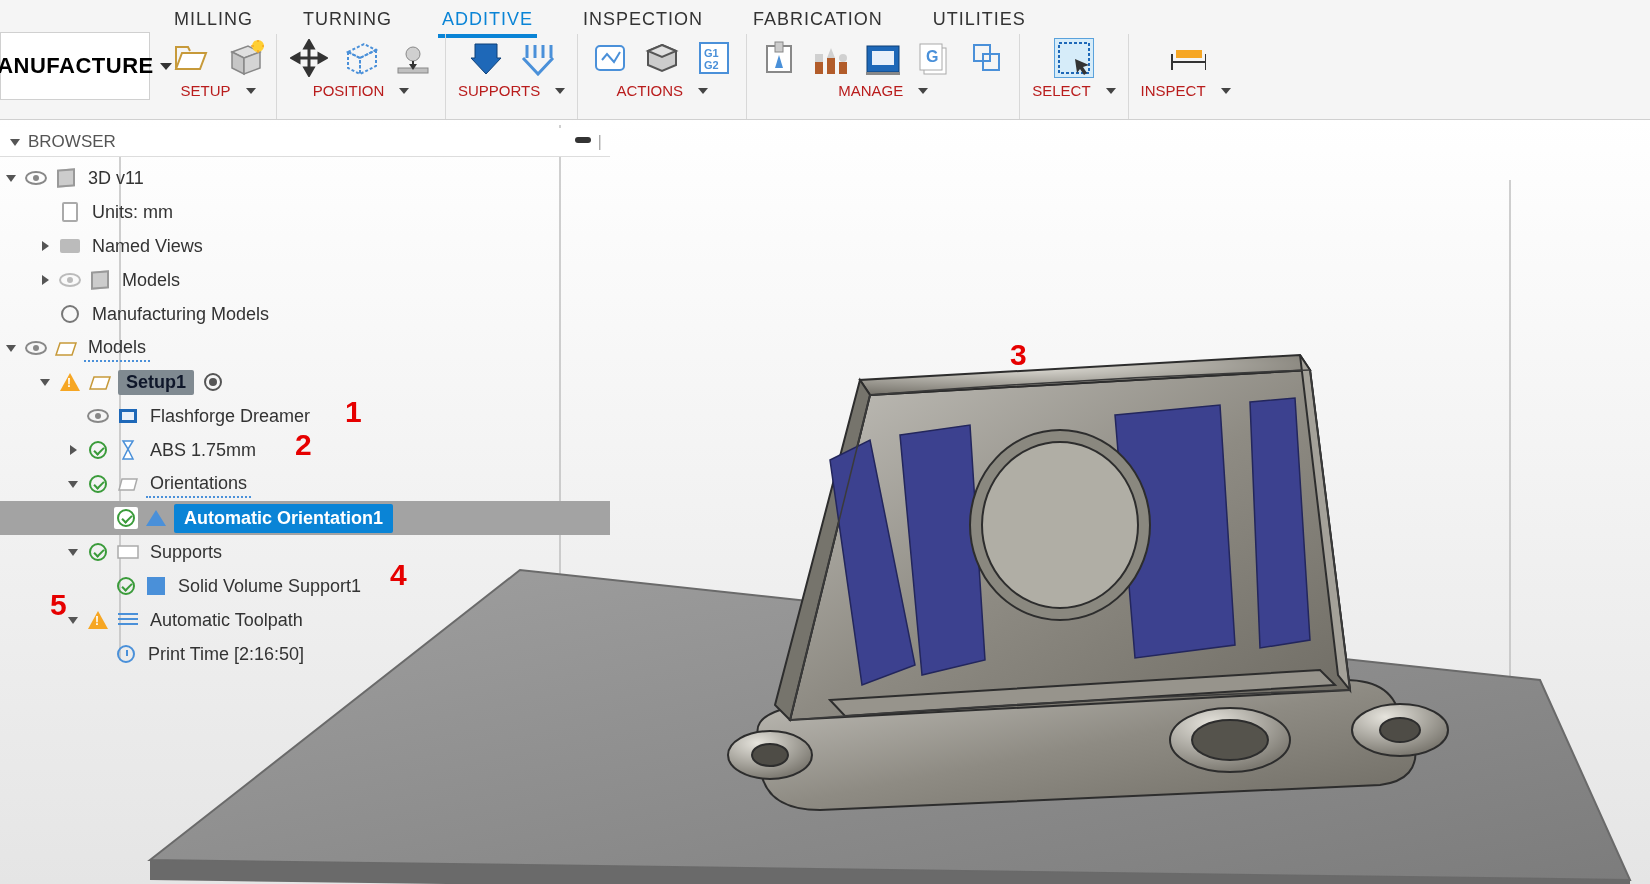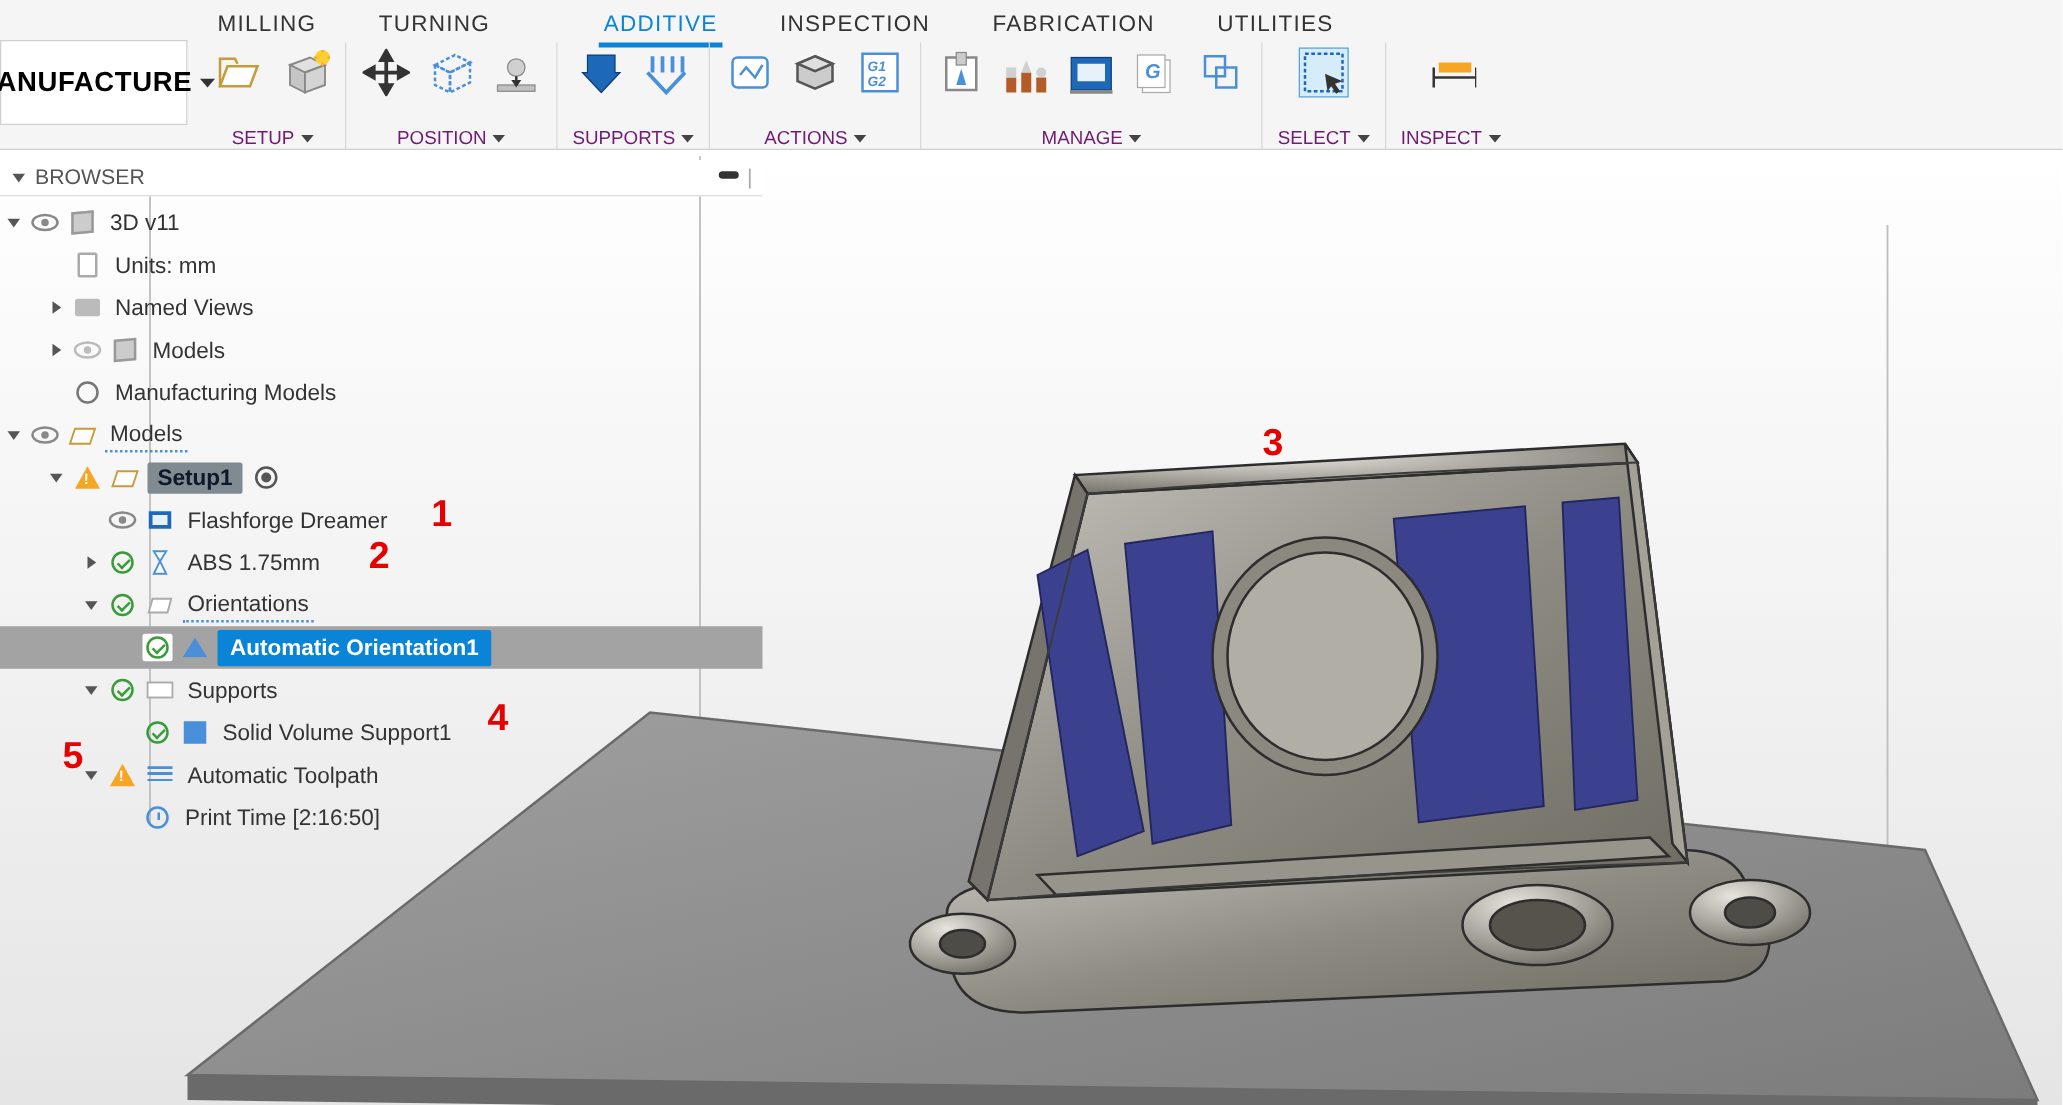--- a/index.html
+++ b/index.html
@@ -1,29 +1,29 @@
 <!DOCTYPE html>
 <html><head>
 <meta charset="utf-8">
 <style>
   * { box-sizing: border-box; margin: 0; padding: 0; }
   html, body { width: 1650px; height: 884px; font-family: Arial, Helvetica, sans-serif; background: #fff; overflow: hidden; }
   
   .ribbon { position: absolute; top: 0; left: 0; right: 0; height: 120px; background: #f5f5f5; border-bottom: 1px solid #d0d0d0; }
   .menu-tabs { position: absolute; top: 3px; left: 170px; display: flex; gap: 42px; font-size: 18px; color: #333; }
   .menu-tab { padding: 6px 4px 4px 4px; letter-spacing: 1px; border-bottom: 4px solid transparent; cursor: pointer; }
-  .menu-tab.active { color: #0a84d6; border-bottom: 4px solid #0a84d6; margin-left: 41px; }
+  .menu-tab.active { color: #0a84d6; border-bottom: 4px solid #0a84d6; }
   .workspace-switcher { position: absolute; top: 32px; left: 0; width: 150px; height: 68px; background: #fff; border: 1px solid #d0d0d0; display: flex; align-items: center; justify-content: center; font-size: 22px; font-weight: bold; letter-spacing: 0.5px; cursor: pointer; }
   .workspace-switcher::after { content: ""; display: inline-block; margin-left: 6px; border-left: 6px solid transparent; border-right: 6px solid transparent; border-top: 7px solid #333; }
   .ribbon-groups { position: absolute; top: 34px; left: 160px; right: 10px; bottom: 0; display: flex; }
   .ribbon-group { display: flex; flex-direction: column; align-items: center; padding: 0 12px; border-right: 1px solid #d8d8d8; position: relative; }
   .ribbon-group:last-child { border-right: none; }
-  .ribbon-icons { display: flex; gap: 12px; align-items: center; height: 48px; font-style: italic; }
+  .ribbon-icons { display: flex; gap: 12px; align-items: center; height: 48px; }
   .ribbon-icon { width: 40px; height: 40px; display: flex; align-items: center; justify-content: center; cursor: pointer; }
-  .ribbon-label { font-size: 15px; color: #701a75; margin-top: 20px; display: flex; align-items: center; gap: 2px; }
+  .ribbon-label { font-size: 15px; color: #b91c1c; margin-top: 0; display: flex; align-items: center; gap: 12px; }
   .dd-arrow { display: inline-block; border-left: 5px solid transparent; border-right: 5px solid transparent; border-top: 6px solid #444; margin-left: 3px; }
   
   .browser-panel { position: absolute; top: 128px; left: 0; width: 610px; z-index: 10; }
   .browser-header { display: flex; align-items: center; padding: 4px 8px; background: #fff; border-bottom: 1px solid #ddd; font-size: 17px; color: #555; }
   .browser-header-right { margin-left: auto; display: flex; gap: 6px; }
   .tree { font-size: 18px; color: #333; padding-top: 4px; }
   .tree-row { display: flex; align-items: center; height: 34px; gap: 6px; padding-left: 4px; white-space: nowrap; }
   .tree-arrow { width: 14px; display: inline-flex; justify-content: center; color: #555; cursor: pointer; }
   .tree-arrow.empty { visibility: hidden; }
   .tree-arrow.right::before { content: ""; display: inline-block; border-top: 5px solid transparent; border-bottom: 5px solid transparent; border-left: 7px solid #555; }

